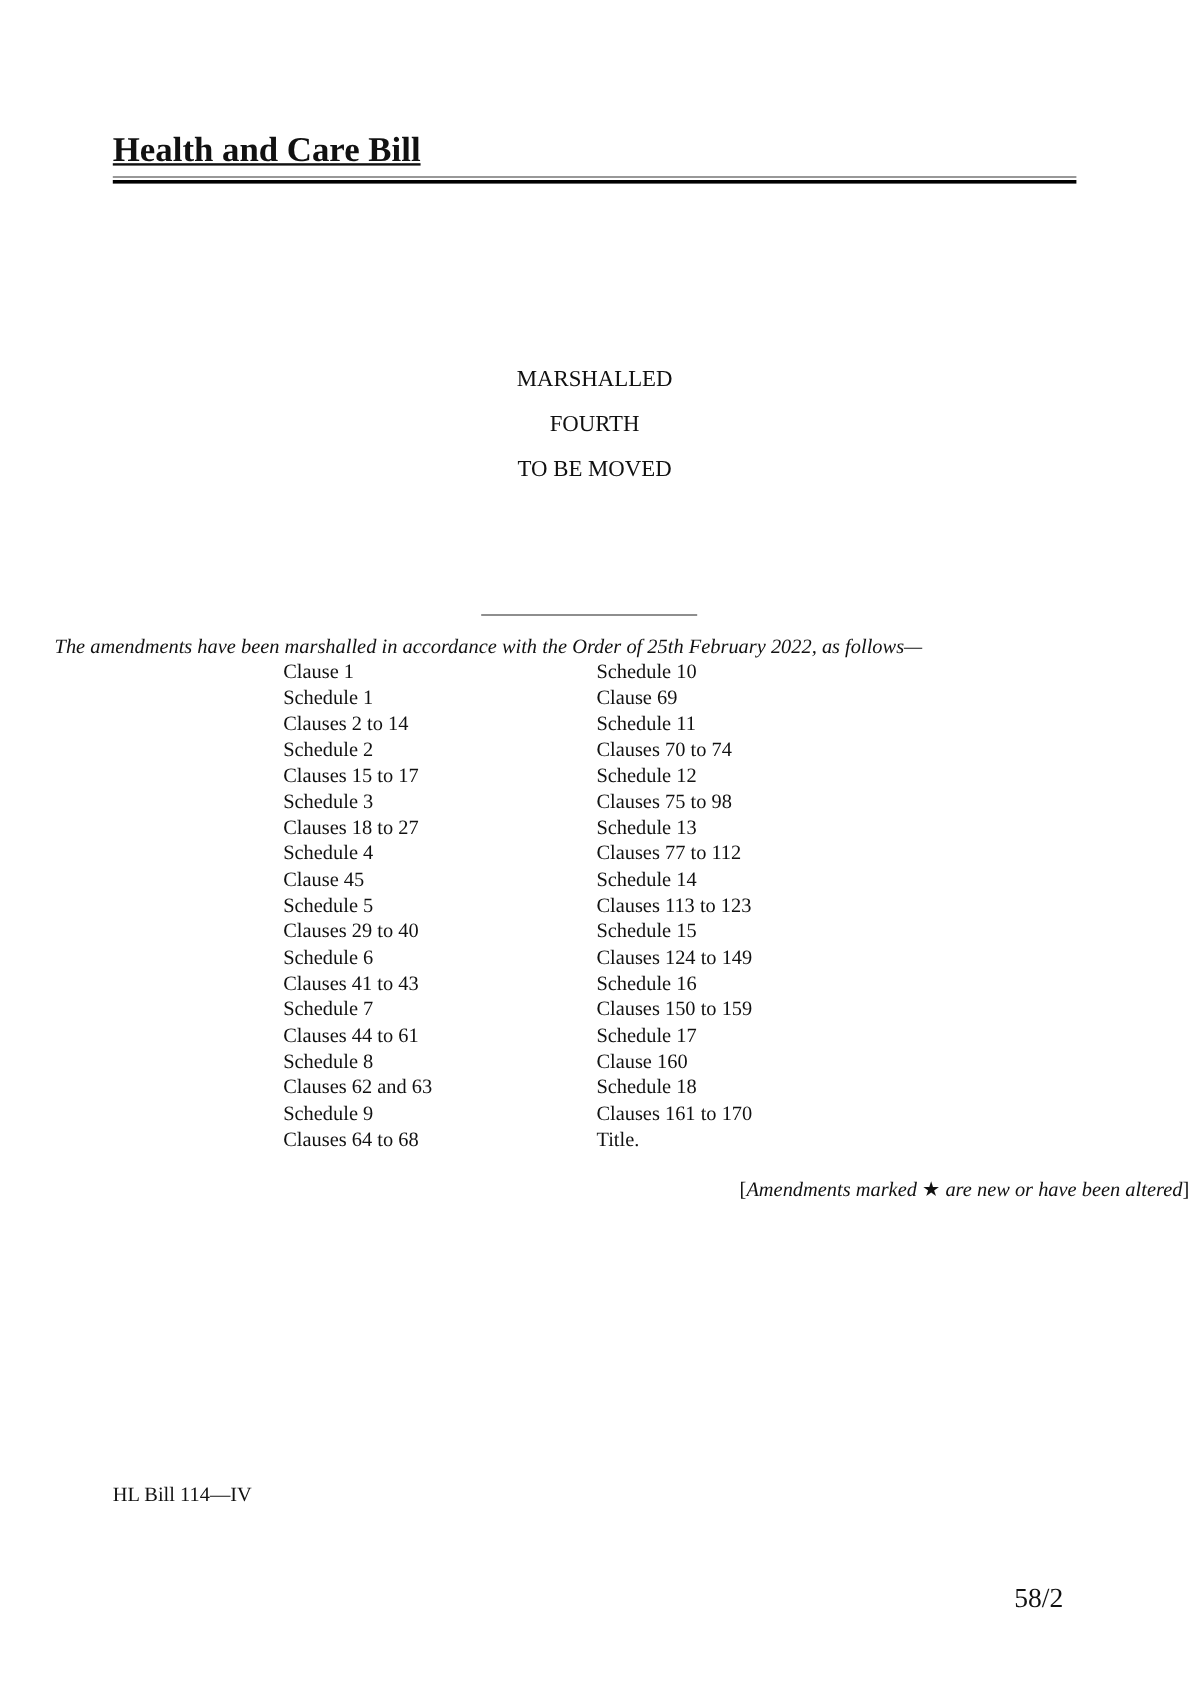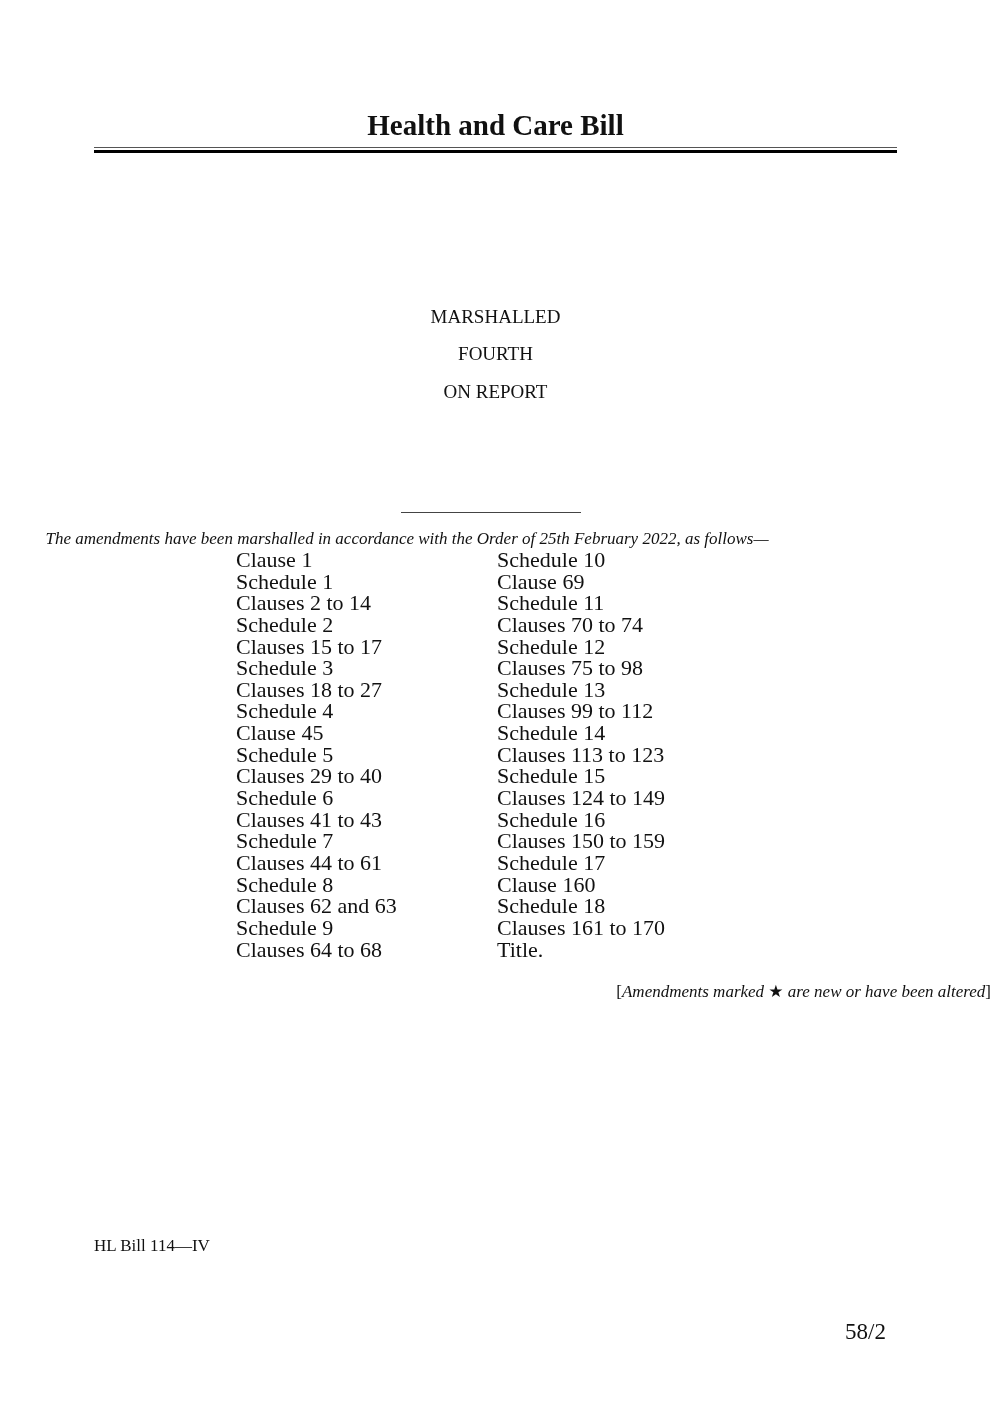--- a/index.html
+++ b/index.html
@@ -3,21 +3,21 @@
 <meta charset="utf-8">
 <style>
   html, body { margin: 0; padding: 0; background: #ffffff; }
   body {
     width: 991px; height: 1401px; position: relative;
     font-family: "Liberation Serif", "DejaVu Serif", serif;
     color: #111111;
   }
   .title {
     position: absolute; left: 94px; width: 803px; top: 105px;
-    text-align: center; font-weight: bold; font-size: 29px; line-height: 40px;
+    text-align: left; font-weight: bold; font-size: 29px; line-height: 40px; text-decoration: underline;
   }
   .rule-thin {
     position: absolute; left: 94px; width: 803px; top: 147px; height: 0;
     border-top: 1px solid #555555;
   }
   .rule-thick {
     position: absolute; left: 94px; width: 803px; top: 150px; height: 0;
     border-top: 3px solid #000000;
   }
   .heading-block {
@@ -27,21 +27,21 @@
   .heading-line { height: 37.3px; line-height: 28px; }
   .short-rule {
     position: absolute; left: 401px; width: 180px; top: 512px;
     border-top: 1px solid #444444;
   }
   .intro {
     position: absolute; left: 0; width: 814px; top: 528px; text-align: center;
     font-style: italic; font-size: 17px; line-height: 22px;
   }
   .col {
-    position: absolute; top: 549px; font-size: 22px;
+    position: absolute; top: 549px; font-size: 17px;
   }
   .col-left { left: 236px; }
   .col-right { left: 497px; }
   .item { height: 21.65px; line-height: 21.65px; white-space: nowrap; }
   .note {
     position: absolute; left: 0; width: 991px; top: 981px; text-align: right;
     font-size: 17px; line-height: 22px;
   }
   .note .it { font-style: italic; }
   .footer-left {
@@ -54,21 +54,21 @@
 </head>
 <body>
 
 <div class="title">Health and Care Bill</div>
 <div class="rule-thin"></div>
 <div class="rule-thick"></div>
 
 <div class="heading-block">
   <div class="heading-line">MARSHALLED</div>
   <div class="heading-line">FOURTH</div>
-  <div class="heading-line">ON REPORT</div>
+  <div class="heading-line">TO BE MOVED</div>
 </div>
 
 <div class="short-rule"></div>
 
 <div class="intro">The amendments have been marshalled in accordance with the Order of 25th February 2022, as follows—</div>
 
 <div class="col col-left">
   <div class="item">Clause 1</div>
   <div class="item">Schedule 1</div>
   <div class="item">Clauses 2 to 14</div>
@@ -91,21 +91,21 @@
 </div>
 
 <div class="col col-right">
   <div class="item">Schedule 10</div>
   <div class="item">Clause 69</div>
   <div class="item">Schedule 11</div>
   <div class="item">Clauses 70 to 74</div>
   <div class="item">Schedule 12</div>
   <div class="item">Clauses 75 to 98</div>
   <div class="item">Schedule 13</div>
-  <div class="item">Clauses 99 to 112</div>
+  <div class="item">Clauses 77 to 112</div>
   <div class="item">Schedule 14</div>
   <div class="item">Clauses 113 to 123</div>
   <div class="item">Schedule 15</div>
   <div class="item">Clauses 124 to 149</div>
   <div class="item">Schedule 16</div>
   <div class="item">Clauses 150 to 159</div>
   <div class="item">Schedule 17</div>
   <div class="item">Clause 160</div>
   <div class="item">Schedule 18</div>
   <div class="item">Clauses 161 to 170</div>

